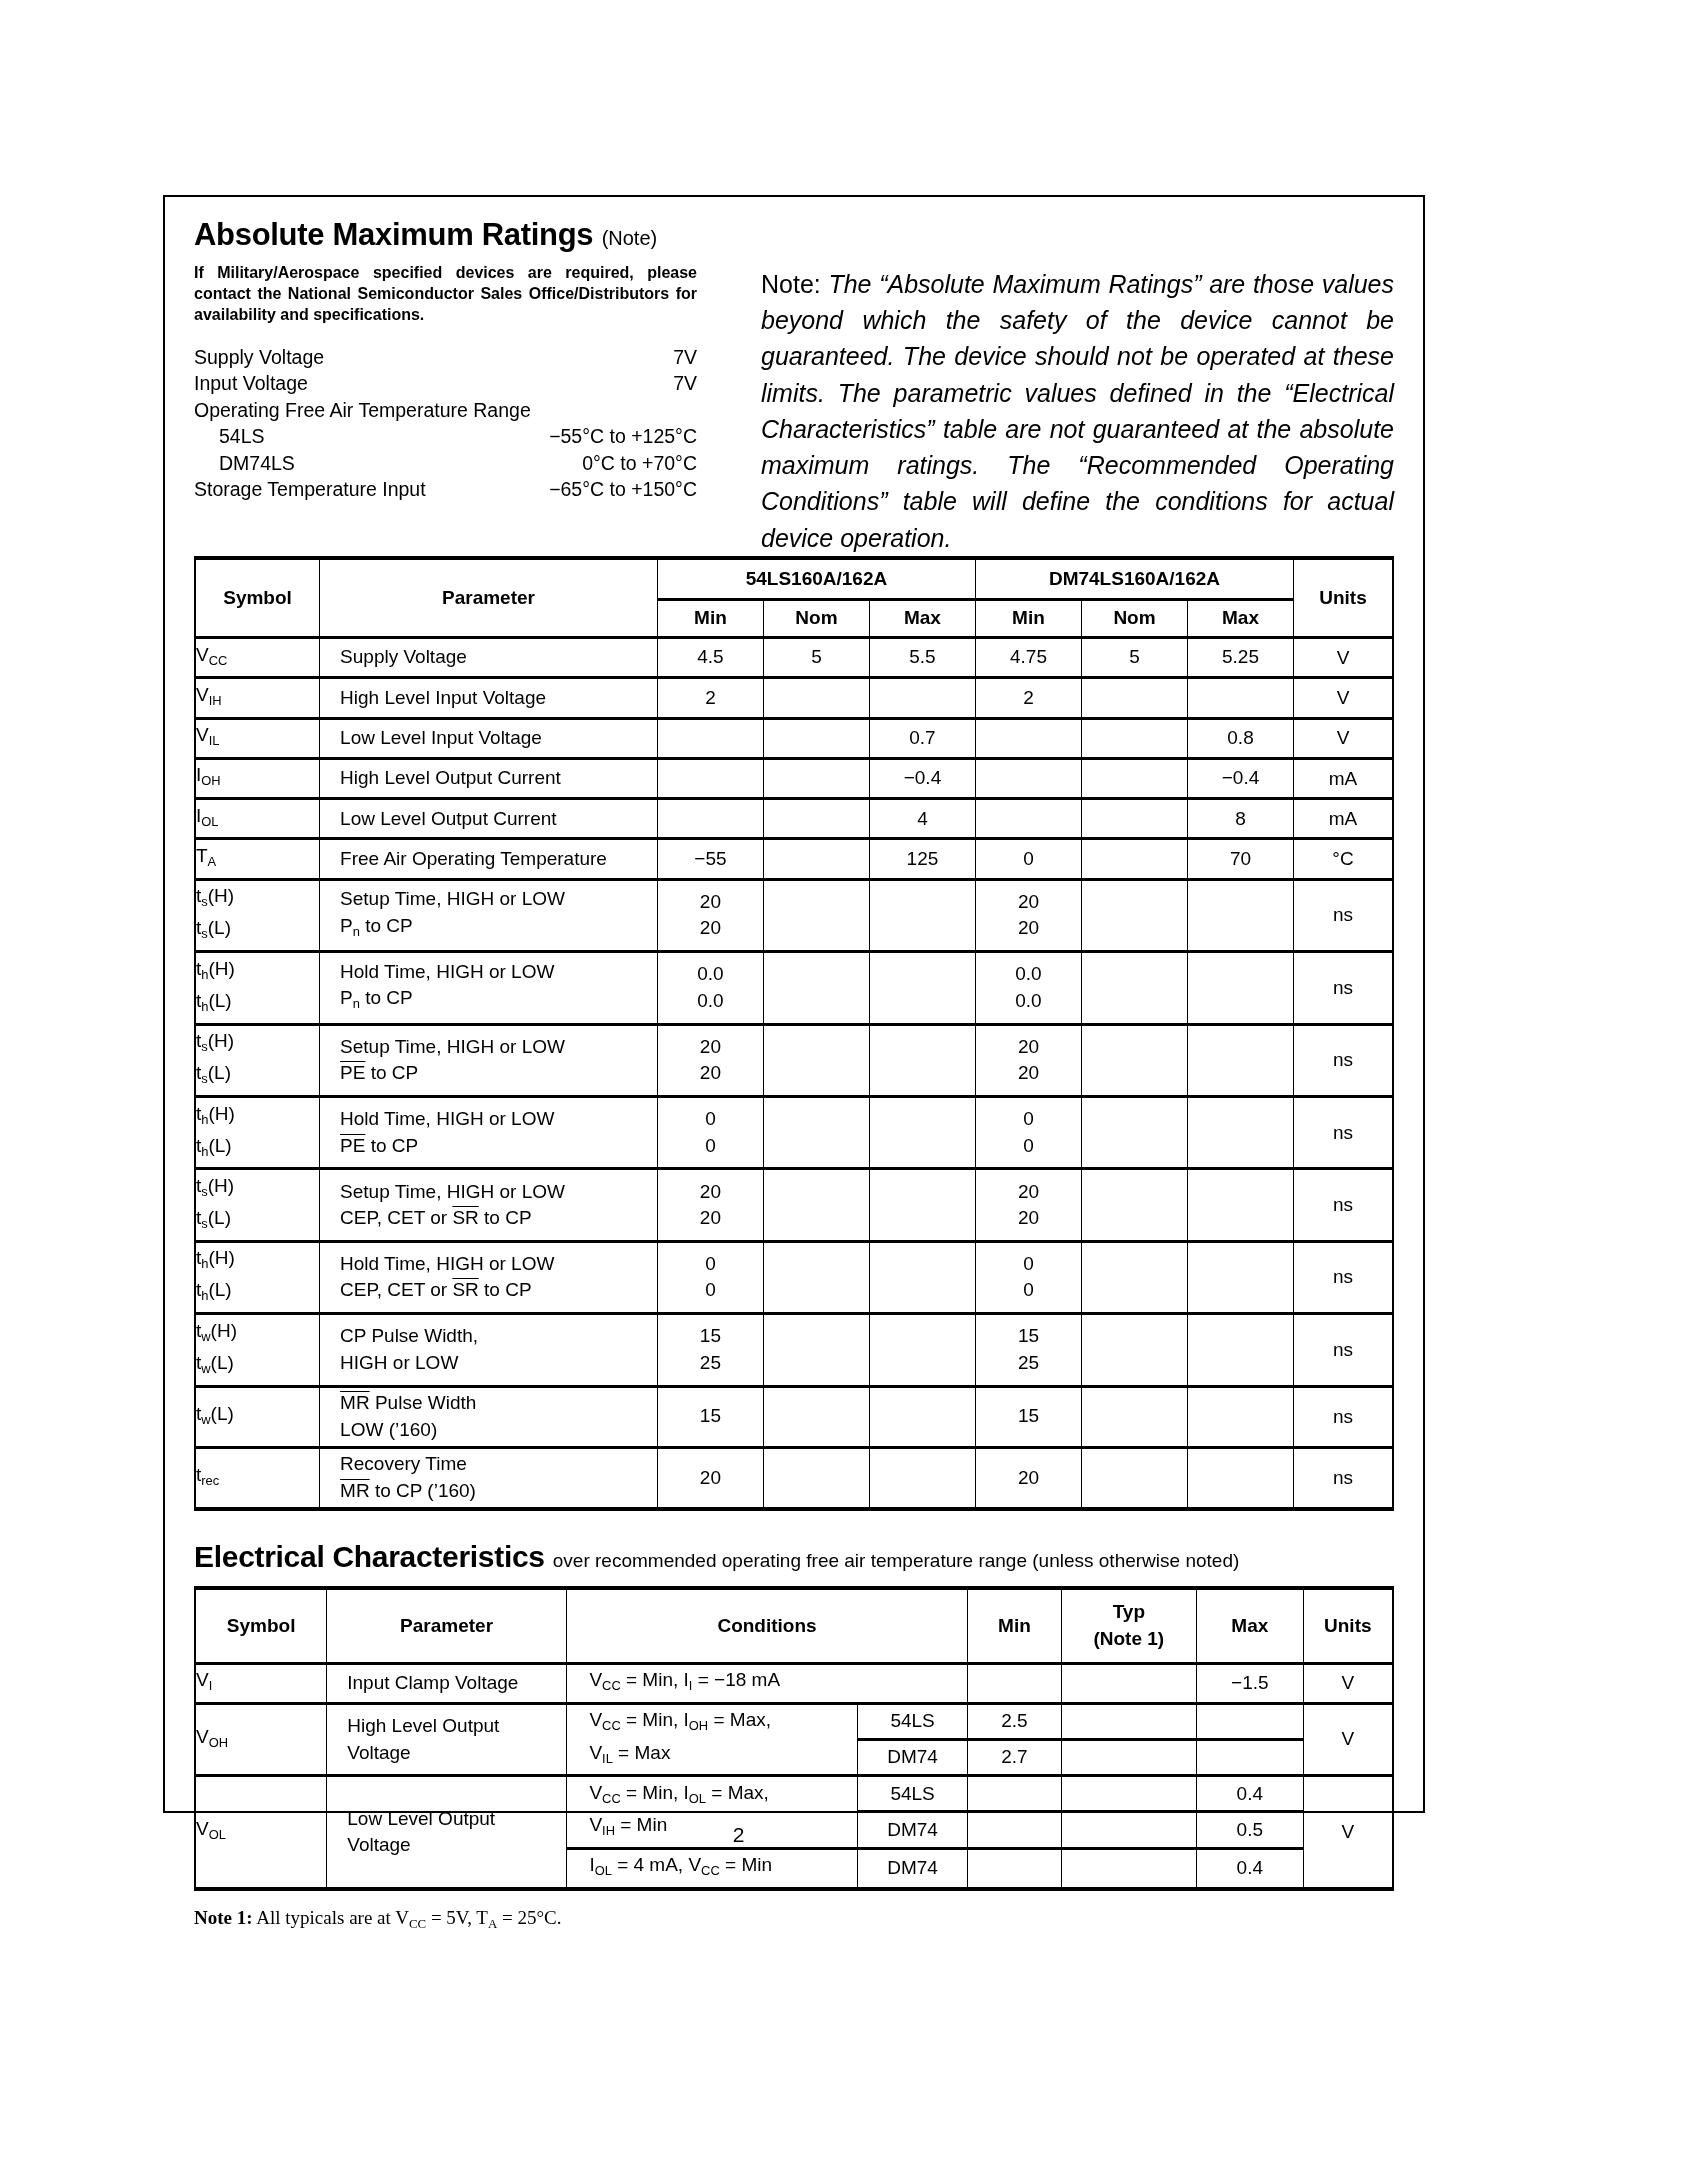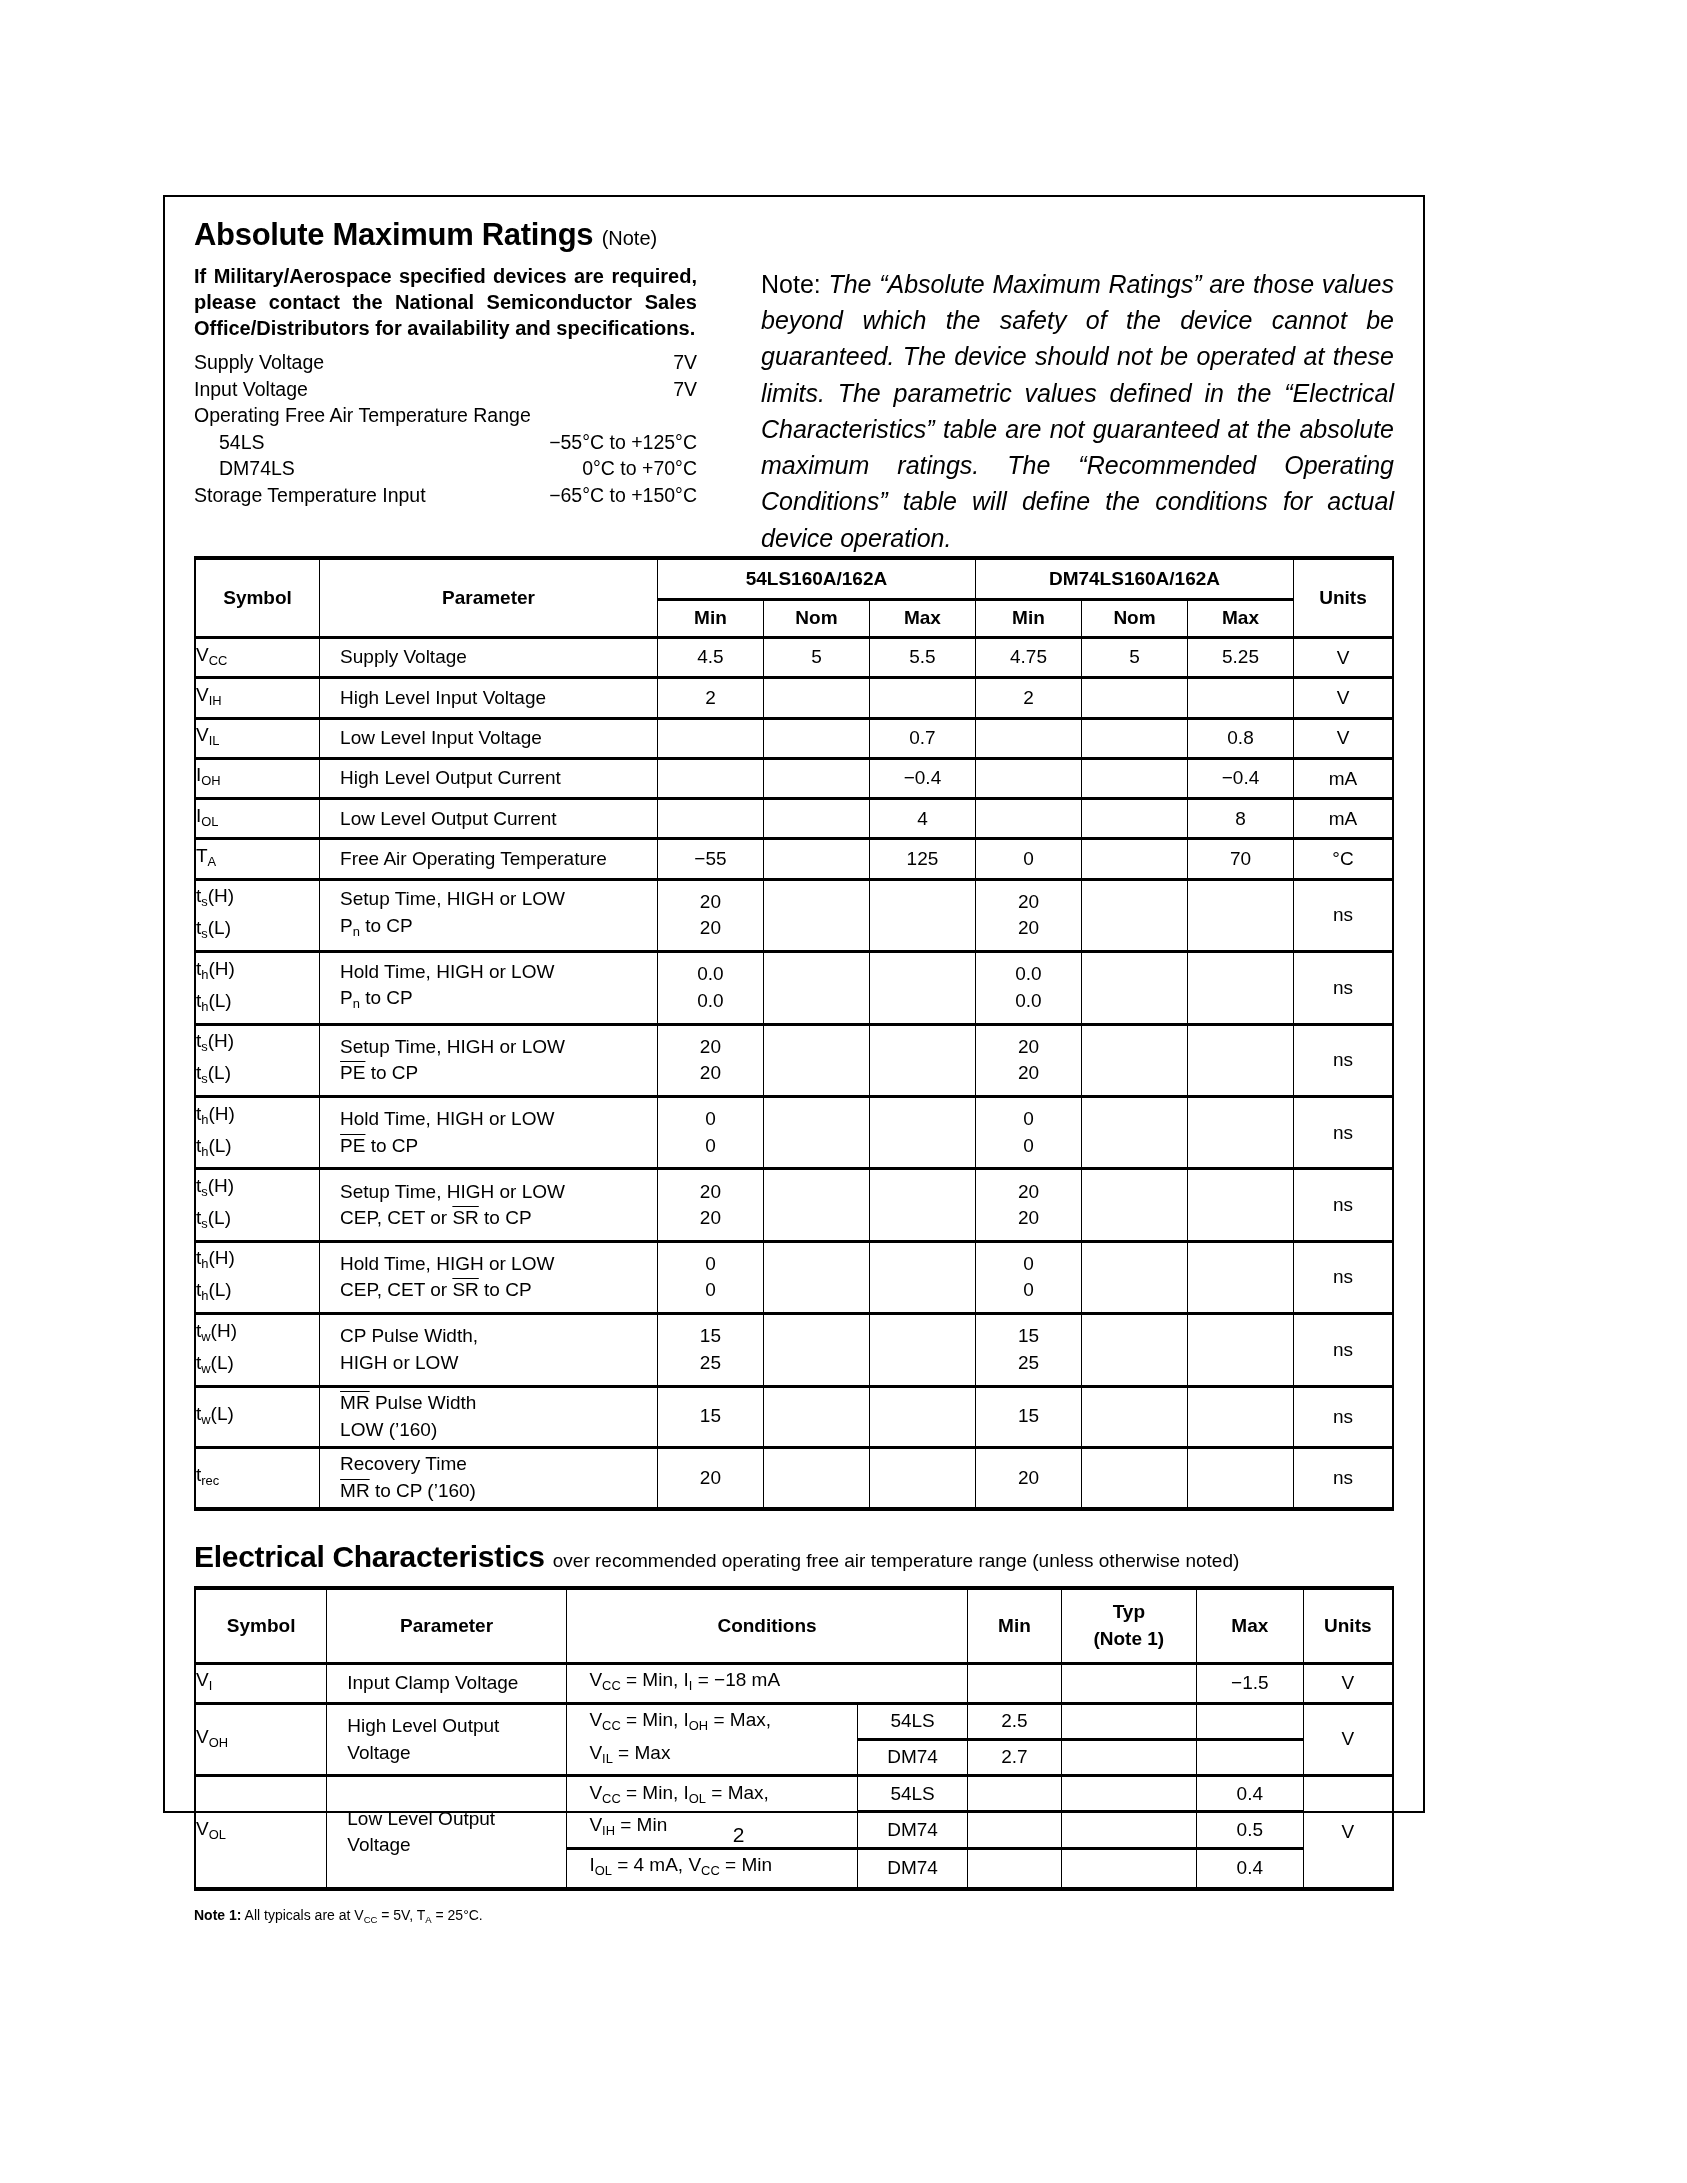--- a/index.html
+++ b/index.html
@@ -11,21 +11,21 @@
   .content-box{
     position:absolute;left:163px;top:195px;width:1262px;height:1618px;
     border:2.6px solid #000;box-sizing:border-box;padding:17px 29px 0 29px;
   }
   
   h1.amr-title{font-size:31px;font-weight:bold;margin:2.6px 0 10.6px 0;letter-spacing:-0.3px;}
   h1.amr-title .suffix{font-size:20px;font-weight:normal;letter-spacing:0;}
   .cols{display:flex;gap:64px;}
   .col-left{width:503px;flex:none;}
   .col-right{flex:1;}
-  .warn{font-weight:bold;font-size:20px;line-height:1.3;text-align:justify;margin:0 0 8px 0;}
+  .warn{font-weight:bold;font-size:16px;line-height:1.3;text-align:justify;margin:0 0 18px 0;}
   .speclist{font-size:19.5px;}
   .spec-row{display:flex;justify-content:space-between;line-height:1.36;}
   .spec-row.indent{padding-left:25px;}
   .note-p{font-size:25px;line-height:1.45;text-align:justify;margin:2.6px 0 0 0;}
   .note-italic{font-style:italic;}
   
   h2.sec{font-size:30px;font-weight:bold;margin:29px 0 12px 0;letter-spacing:-0.3px;}
   h2.sec .suffix{font-size:19px;font-weight:normal;letter-spacing:0;}
   
   table{
@@ -39,21 +39,21 @@
   .roc thead th{padding:6.6px 0;}
   .line{line-height:26.5px;min-height:26.5px;}
   td.sym{text-align:left;}
   td.par{text-align:left;padding-left:20px;}
   td.cond{text-align:left;padding-left:22.5px;}
   sub{font-size:0.68em;vertical-align:-0.28em;}
   .ov{text-decoration:overline;}
   .ec thead th{padding:9.3px 0;}
   
   .notes{margin-top:14.6px;}
-  .note-line{font-size:14px;line-height:1.3;margin:10.6px 0;}
+  .note-line{font-size:19px;line-height:1.3;margin:10.6px 0;font-family:Liberation Serif, serif;}
   .note-line b{font-weight:bold;}
   
   .pagenum{
     position:absolute;left:163px;top:1823px;width:1151px;text-align:center;
     font-size:21px;
   }
 </style>
 </head>
 <body>
 

